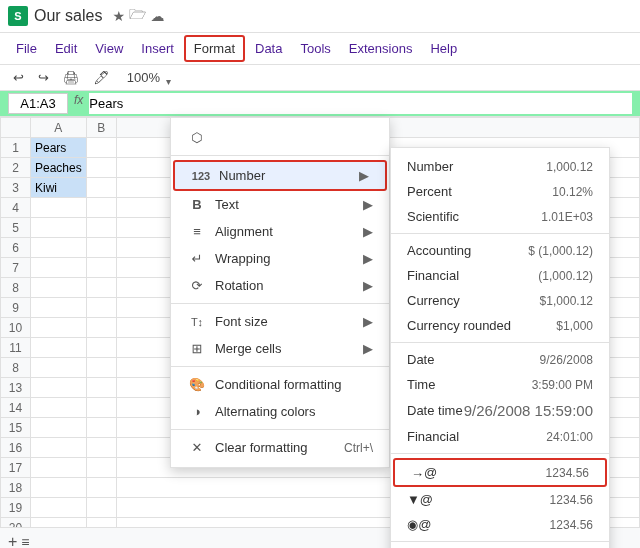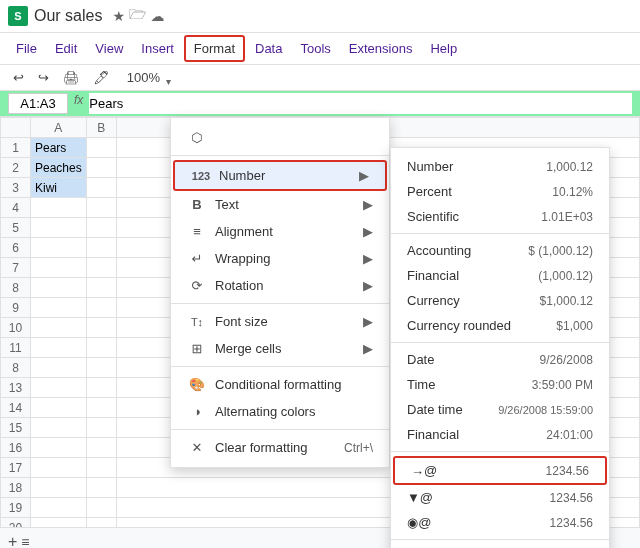--- a/index.html
+++ b/index.html
@@ -405,21 +405,21 @@
       <div class="number-submenu-item">
         <span class="item-label">Date</span>
         <span class="item-value">9/26/2008</span>
       </div>
       <div class="number-submenu-item">
         <span class="item-label">Time</span>
         <span class="item-value">3:59:00 PM</span>
       </div>
       <div class="number-submenu-item">
         <span class="item-label">Date time</span>
-        <span class="item-value" style="font-size:11px;">9/26/2008 15:59:00</span>
+        <span class="item-value" style="font-size:15px;">9/26/2008 15:59:00</span>
       </div>
       <div class="number-submenu-item">
         <span class="item-label">Financial</span>
         <span class="item-value">24:01:00</span>
       </div>
       <hr class="submenu-divider">
 
       <div class="number-submenu-item highlighted" style="border:2px solid #d93025; border-radius:3px; margin:0 2px;">
         <span class="item-label">→@</span>
         <span class="item-value">1234.56</span>

